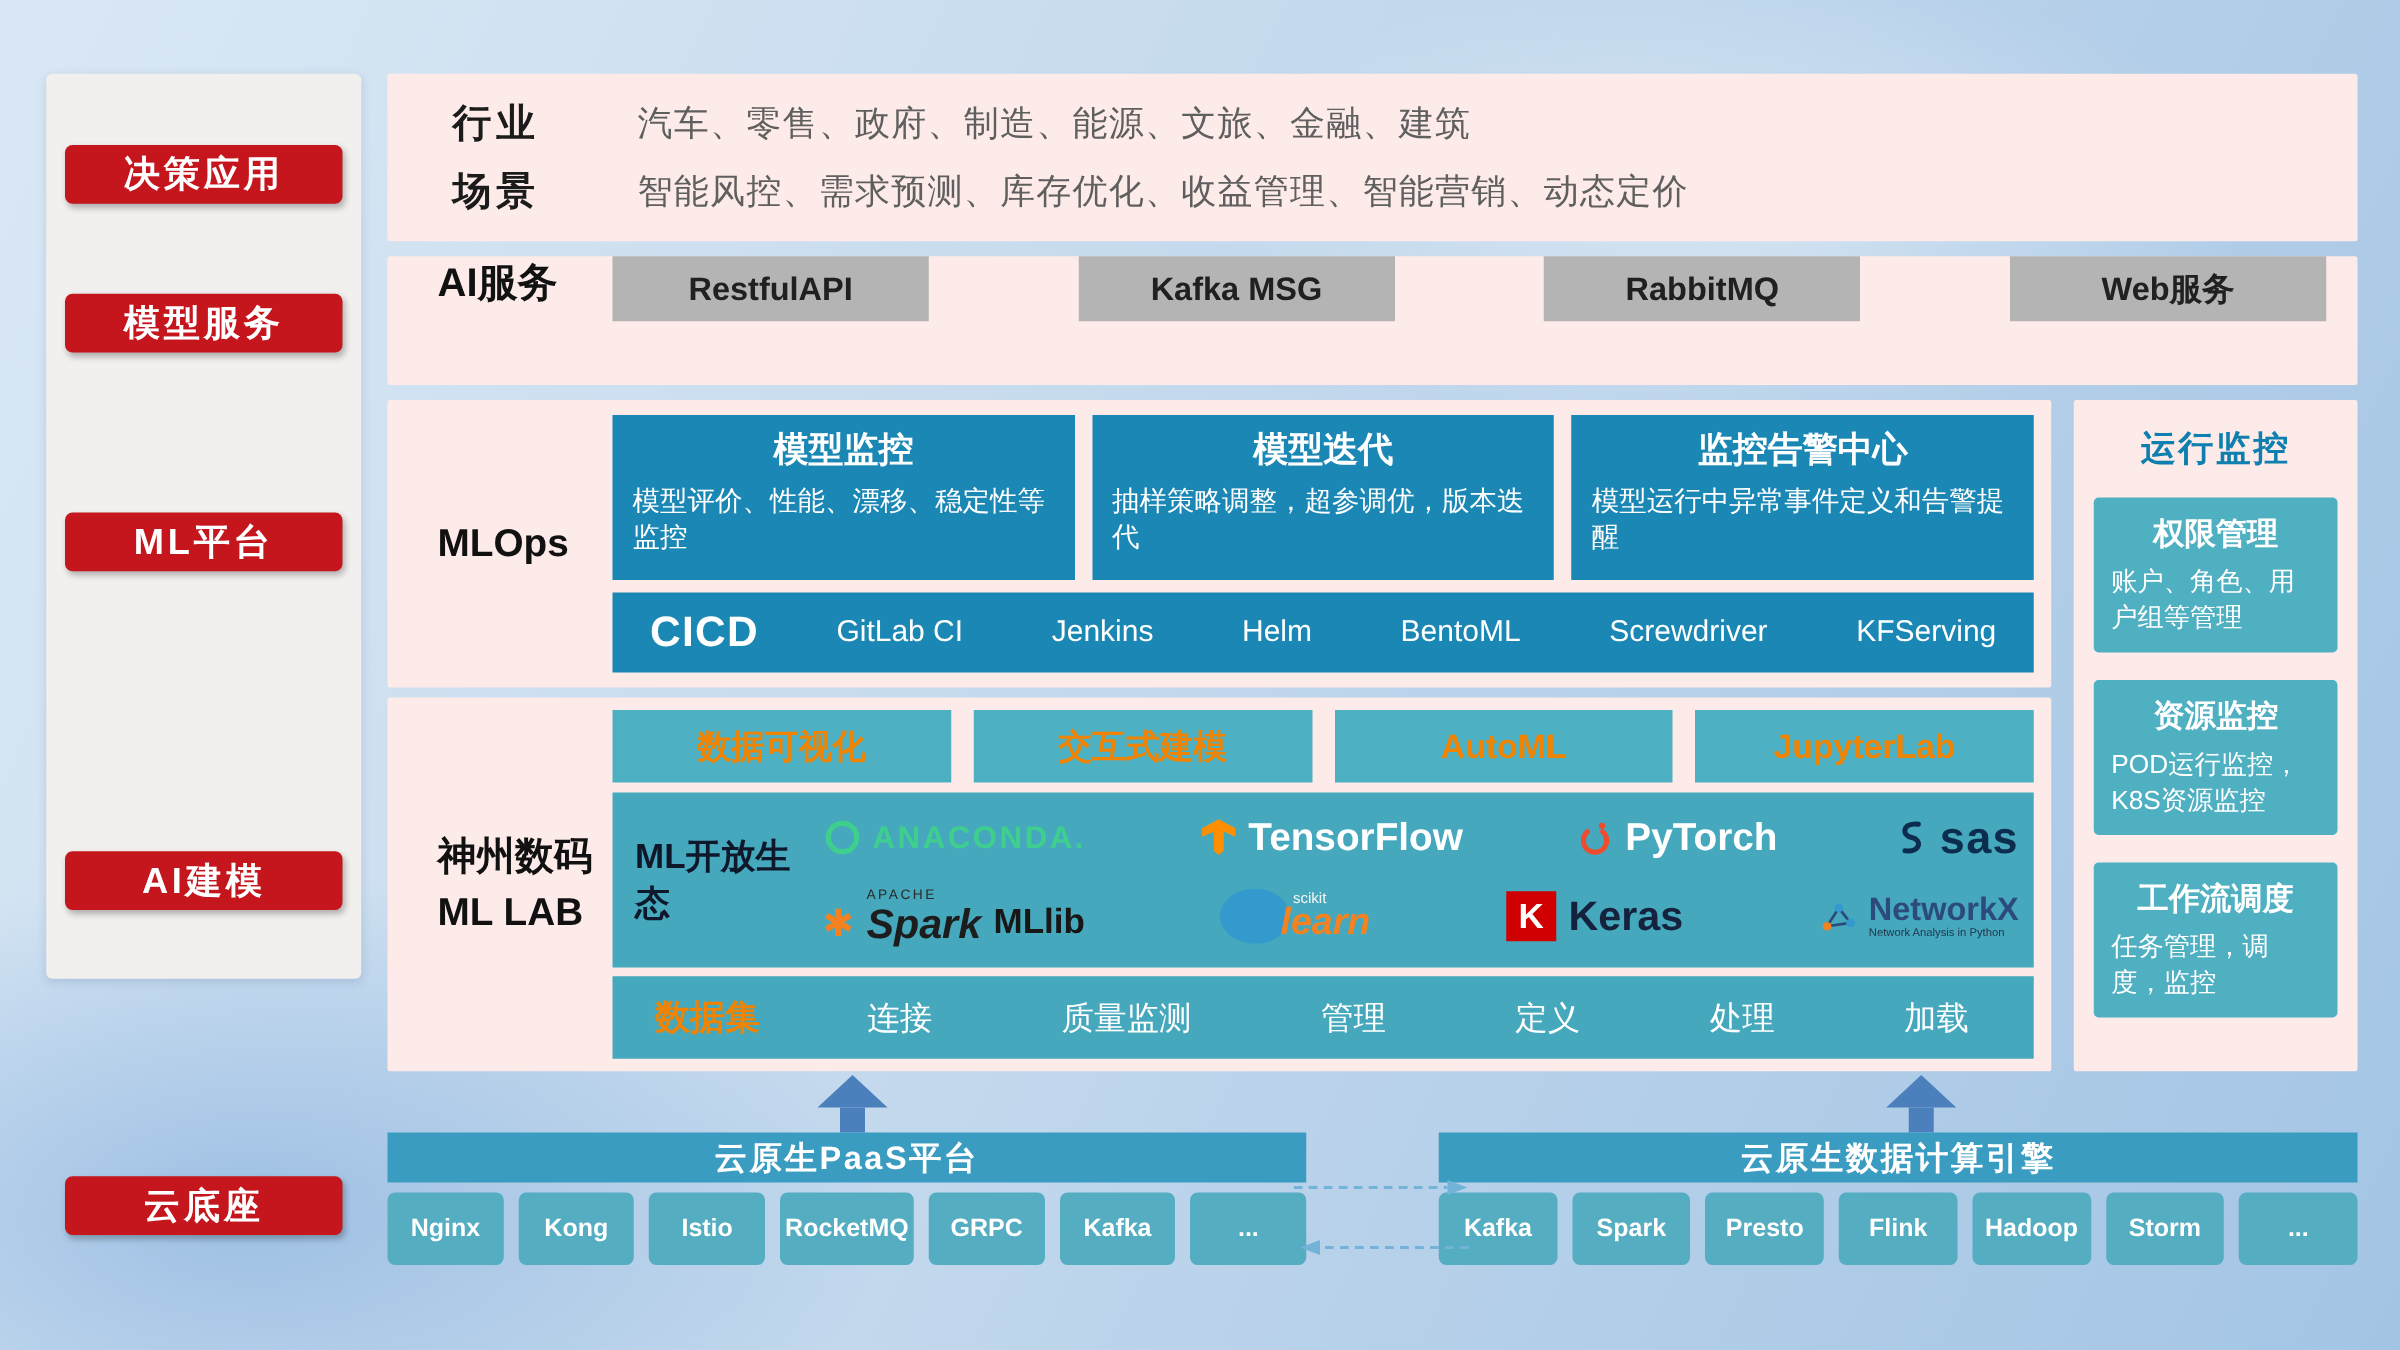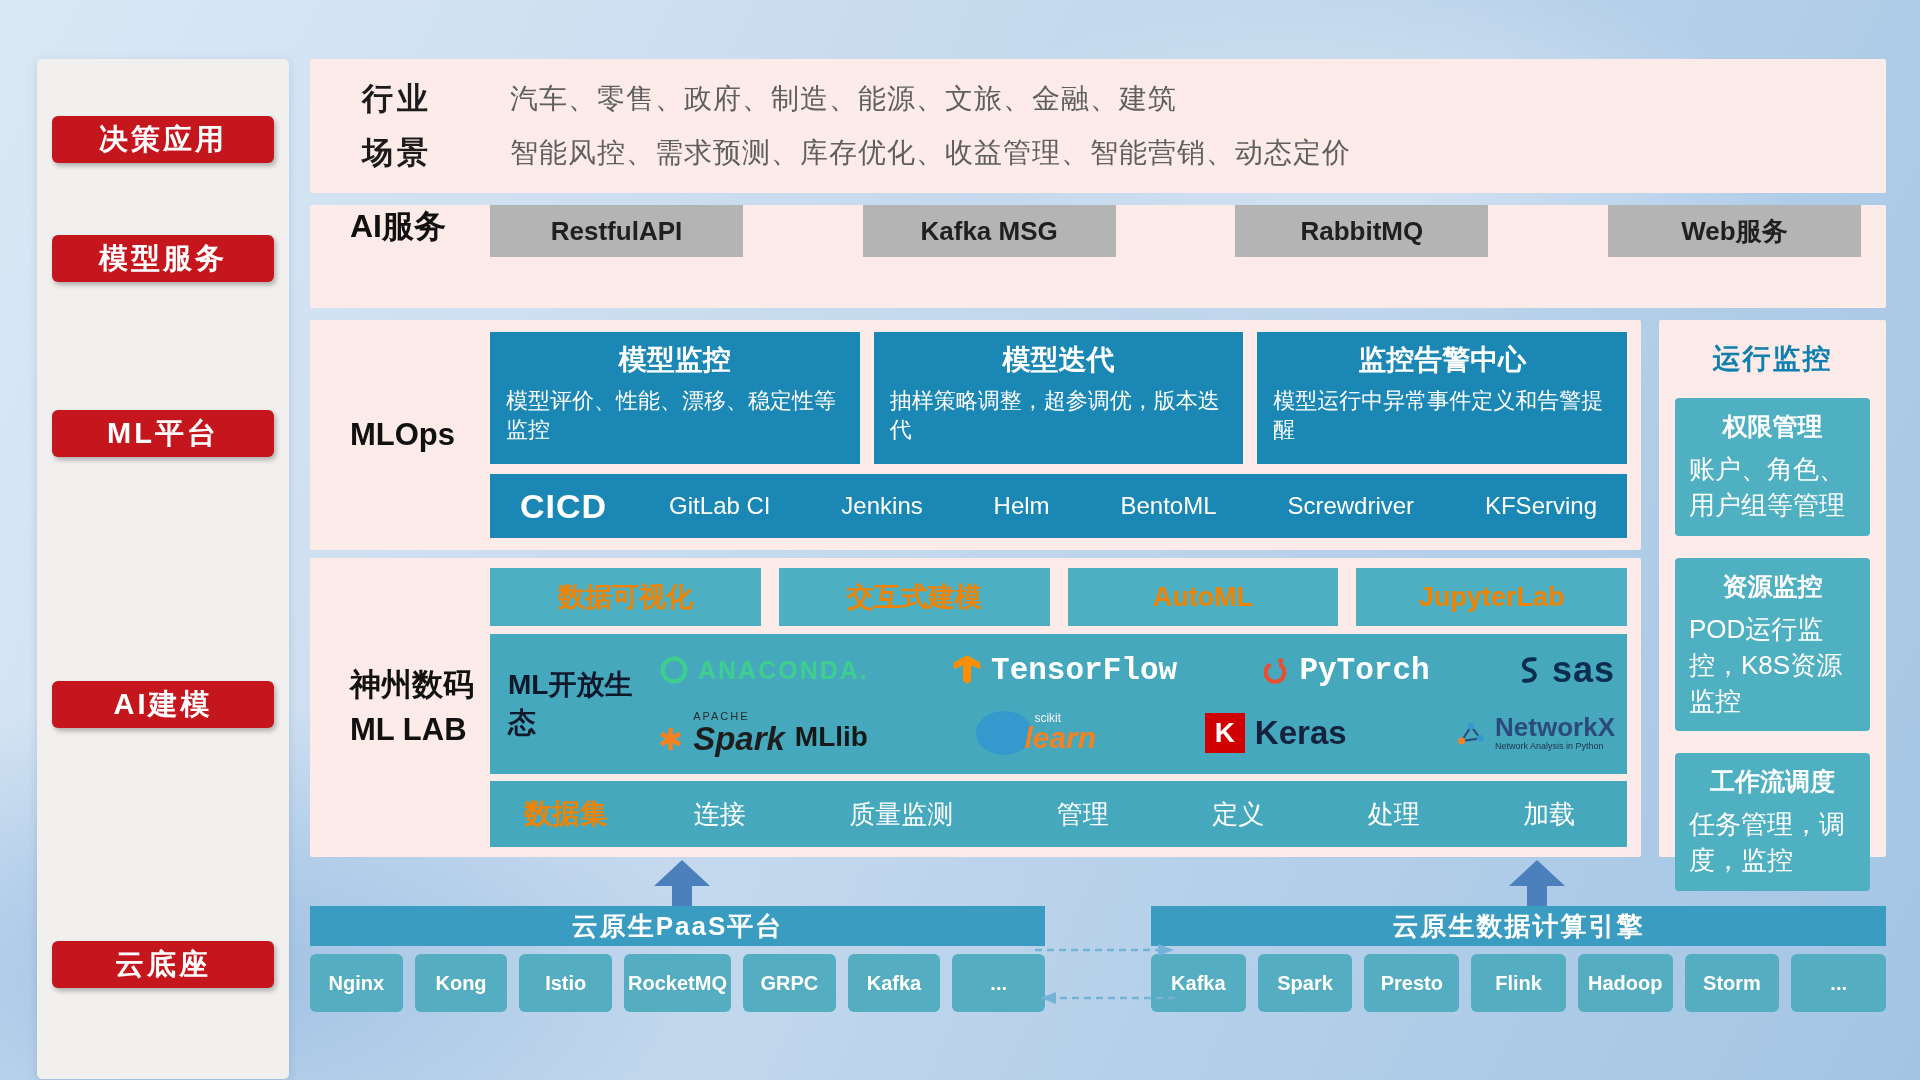--- a/index.html
+++ b/index.html
@@ -9,21 +9,21 @@
   .canvas {
     position:relative; width:1920px; height:1080px; overflow:hidden;
     background:
       radial-gradient(ellipse 700px 320px at 72% 15%, rgba(255,255,255,0.40), transparent 60%),
       radial-gradient(ellipse 800px 420px at 10% 90%, rgba(110,160,215,0.50), transparent 65%),
       linear-gradient(115deg, #dae8f5 0%, #c7dbee 40%, #b4cfe9 70%, #a3c5e4 100%);
   }
 
   
   .sidebar {
-    position:absolute; left:37px; top:59px; width:252px; height:1020px;
+    position:absolute; left:37px; top:59px; width:252px; height:724px;
     background:#f2f0ef; border-radius:5px; box-shadow:0 2px 8px rgba(60,90,130,0.18);
   }
   .side-btn {
     position:absolute; left:15px; width:222px; height:47px;
     background:#c5161d; color:#ffffff; font-size:29px; font-weight:700;
     display:flex; align-items:center; justify-content:center;
     border-radius:6px; letter-spacing:3px; box-shadow:2px 3px 5px rgba(0,0,0,0.28);
   }
   .sb1{top:57px;} .sb2{top:176px;} .sb3{top:351px;} .sb4{top:622px;} .sb5{top:882px;}
 
@@ -61,21 +61,21 @@
   
   .lab-btns { display:flex; gap:18px; height:58px; }
   .lab-btn { flex:1; background:#4db0c2; color:#f08300; font-size:27px; font-weight:700; display:flex; align-items:center; justify-content:center; }
   .eco-box { margin-top:8px; height:140px; background:#45a8bd; display:flex; align-items:center; }
   .eco-title { width:168px; padding-left:18px; font-size:28px; font-weight:700; color:#0f172a; }
   .eco-logos { flex:1; display:flex; flex-direction:column; justify-content:space-evenly; height:100%; padding-right:12px; }
   .logo-row { display:flex; align-items:center; justify-content:space-between; }
   .logo { display:flex; align-items:center; gap:8px; }
   .lg-ic { width:32px; height:32px; flex:none; }
   .ana-text { color:#3ecf8e; font-weight:700; font-size:25px; letter-spacing:2px; }
-  .tf-text, .pt-text { color:#ffffff; font-weight:700; font-size:31px;font-family:Liberation Mono, monospace; }
+  .tf-text, .pt-text { color:#ffffff; font-weight:700; font-size:31px; }
   .sas-text { color:#0c2d4d; font-weight:700; font-size:36px; letter-spacing:1px; }
   .spark-wrap { display:flex; align-items:flex-end; gap:10px; }
   .spark-stack { display:flex; flex-direction:column; line-height:1; }
   .spark-apache { font-size:11px; color:#2a2a2a; letter-spacing:2px; }
   .spark-text { font-size:33px; font-weight:700; font-style:italic; color:#1d1d1d; }
   .spark-star { color:#f58220; font-size:30px; line-height:1; }
   .mllib-text { font-size:28px; font-weight:700; color:#171717; padding-bottom:2px; }
   .skl { position:relative; width:120px; height:52px; }
   .skl-blob { position:absolute; left:0; top:4px; width:56px; height:44px; background:#3499cd; border-radius:50%; }
   .skl-small { position:absolute; left:58px; top:4px; font-size:12px; color:#f6f6f6; }
@@ -88,21 +88,21 @@
   .nx-text { font-size:26px; font-weight:700; color:#2c4b7c; }
   .nx-sub { font-size:9px; color:#24354f; }
   .ds-bar { margin-top:7px; height:66px; background:#45a8bd; display:flex; align-items:center; }
   .ds-title { width:152px; text-align:center; font-size:28px; font-weight:700; color:#f08300; }
   .ds-items { flex:1; display:flex; justify-content:space-around; color:#ffffff; font-size:26px; }
 
   
   .mon-title { text-align:center; font-size:28px; font-weight:700; color:#0e7fae; letter-spacing:2px; margin:8px 0 20px; }
   .mon-card { background:#4fb0c2; border-radius:4px; padding:12px 14px; margin-bottom:22px; color:#fff; }
   .mon-card .t { text-align:center; font-size:25px; font-weight:700; margin-bottom:9px; }
-  .mon-card .d { font-size:26px; line-height:1.38; }
+  .mon-card .d { font-size:21px; line-height:1.38; }
 
   
   .cloud-header {
     position:absolute; top:906px; height:40px; background:#3a9cc0; color:#fff;
     font-size:26px; font-weight:700; letter-spacing:2px;
     display:flex; align-items:center; justify-content:center;
   }
   .hdr-paas { left:310px; width:735px; }
   .hdr-engine { left:1151px; width:735px; }
   .cloud-btns { position:absolute; top:954px; height:58px; display:flex; gap:12px; }

